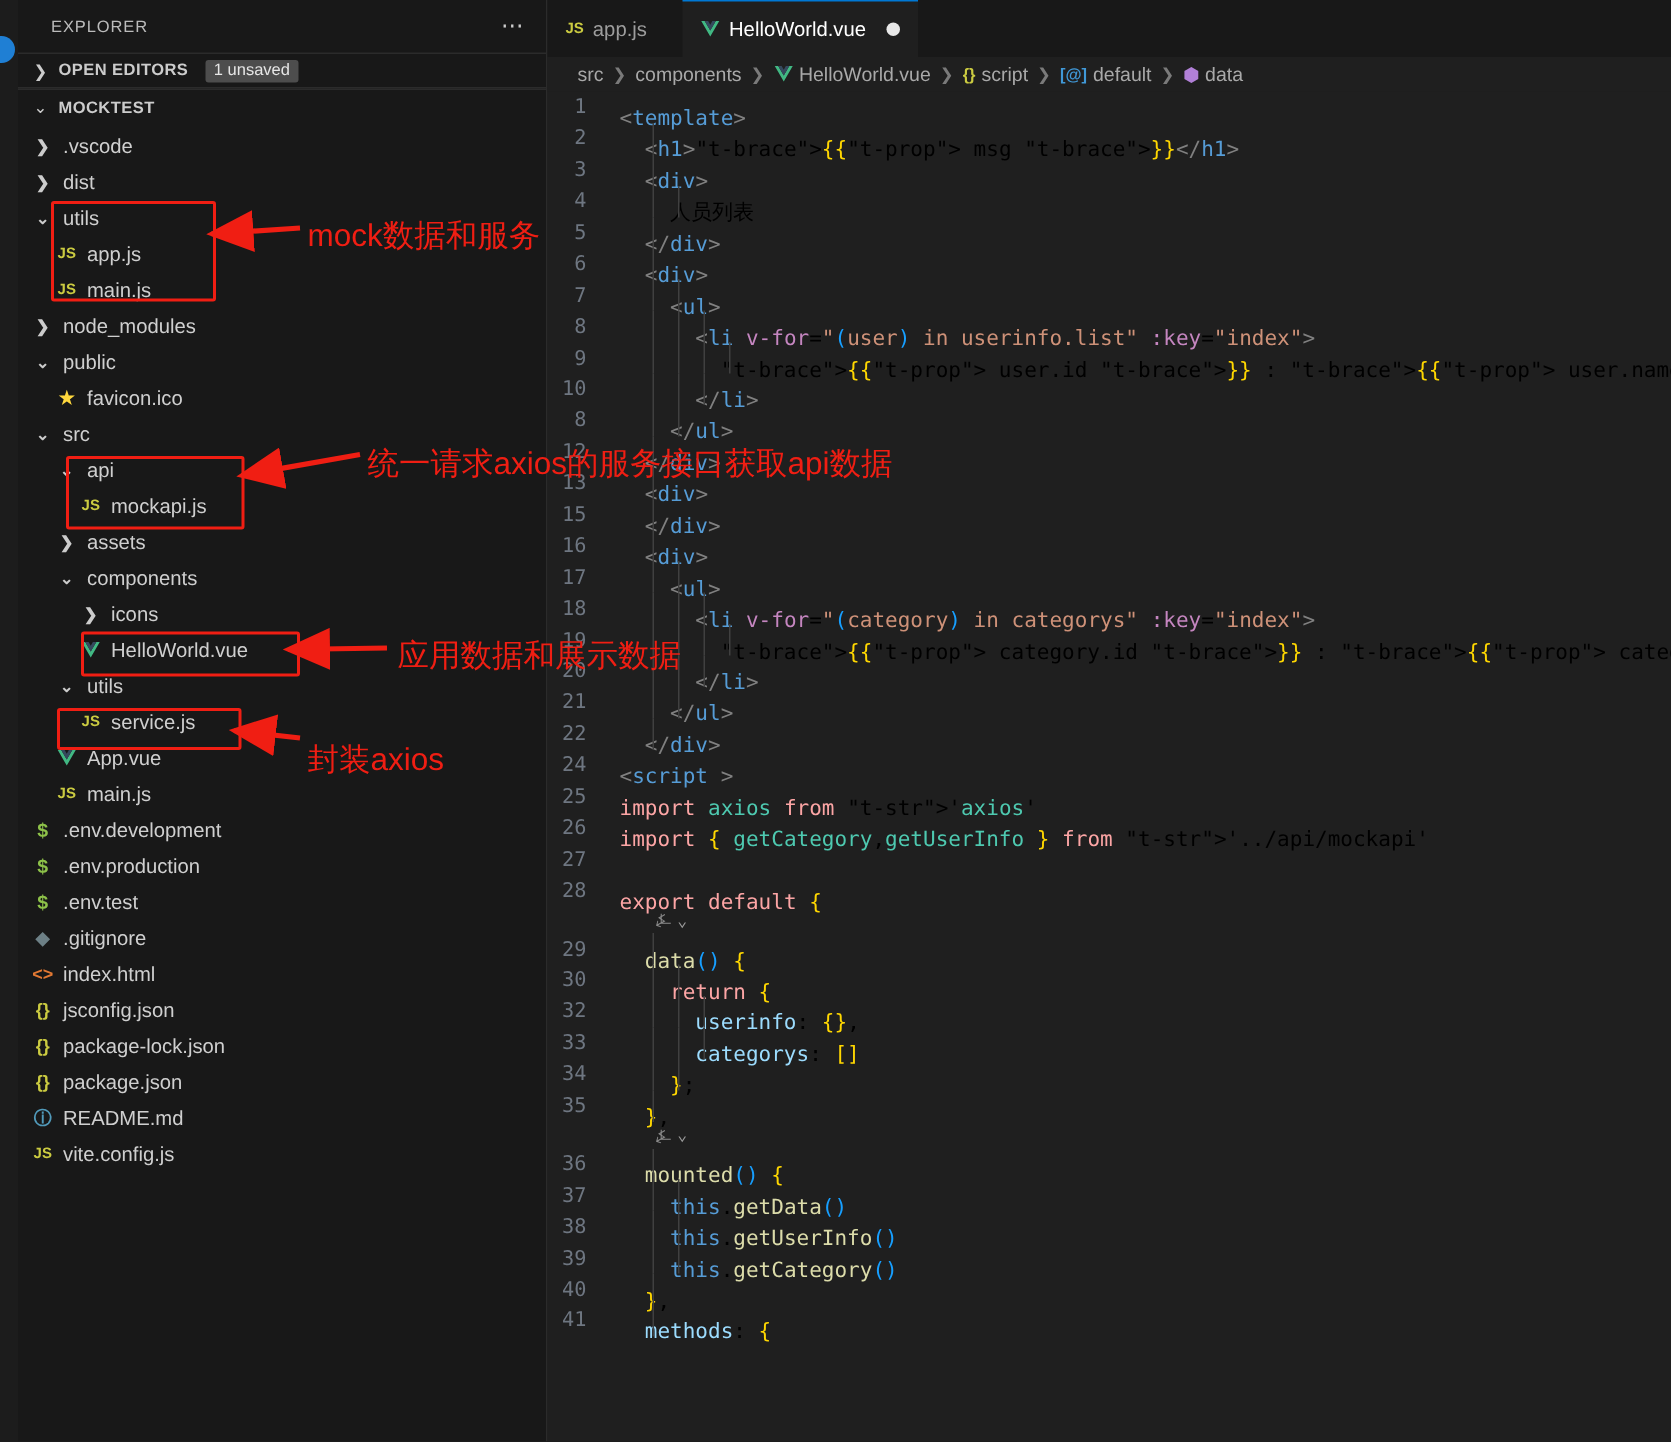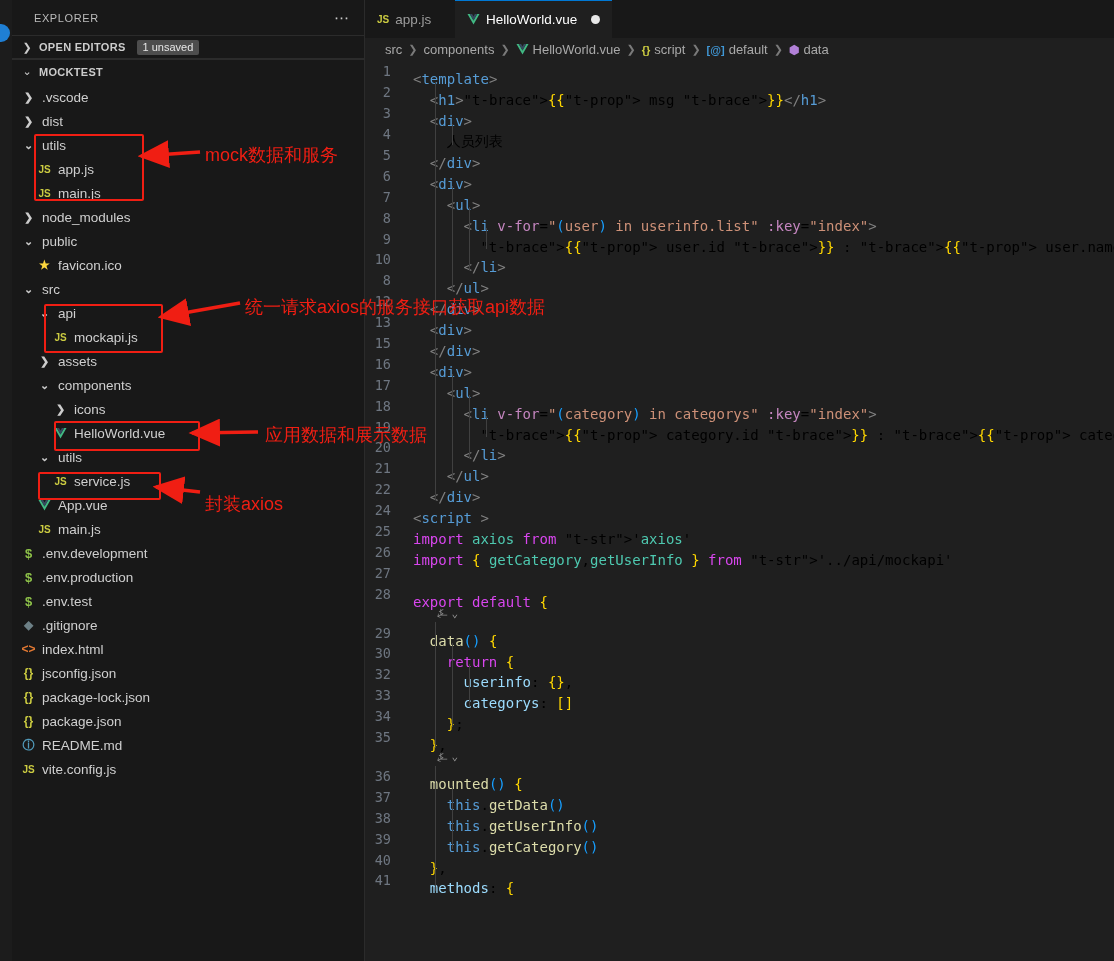--- a/index.html
+++ b/index.html
@@ -78,21 +78,21 @@
   .i-star { color: #ffd83d; font-size: 12px; }
 
   .vue-ico { width: 13px; height: 11px; display:block; }
 
   
   .annot-box {
     position: absolute; border: 2px solid #f01e13; border-radius: 2px;
     pointer-events: none;
   }
   .annot-text {
-    position: absolute; color: #f01e13; font-size: 18px;
+    position: absolute; color: #f01e13; font-size: 21px;
     font-family: "Liberation Sans", sans-serif; white-space: nowrap;
     pointer-events: none;
   }
   .arrow-svg { position: absolute; pointer-events: none; }
 
   
   .editor { flex: 1 1 auto; height: 961px; background: #1f1f1f; position: relative; }
   .tabs { height: 38px; display: flex; background: #181818; }
   .tab {
     display: flex; align-items: center; gap: 6px; padding: 0 12px 0 12px;
@@ -144,21 +144,21 @@
   }
   .fold-widget {
     position: absolute; left: 72px; font-size: 11px; color: #9a9a9a;
     display: flex; align-items: center; gap: 4px;
   }
 
   
   .t-tag   { color: #569cd6; }
   .t-punc  { color: #808080; }
   .t-prop  { color: #9cdcfe; }
-  .t-kw    { color: #d946ef; }
+  .t-kw    { color: #fca5a5; }
   .t-attr  { color: #c586c0; }
   .t-val   { color: #ce9178; }
   .t-fn    { color: #dcdcaa; }
   .t-this  { color: #569cd6; }
   .t-paren { color: #179fff; }
   .t-paren3{ color: #ffd700; }
   .t-id    { color: #4ec9b0; }
 </style>
 </head>
 <body>

